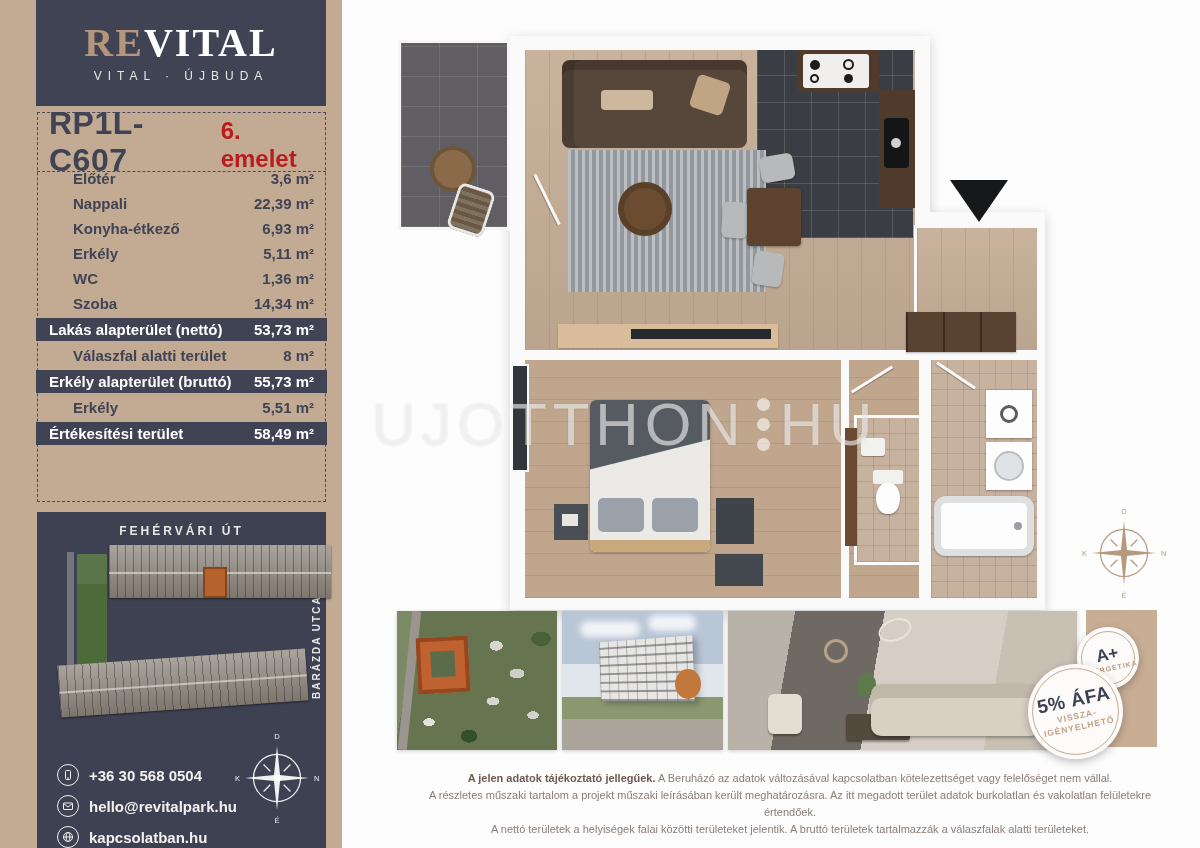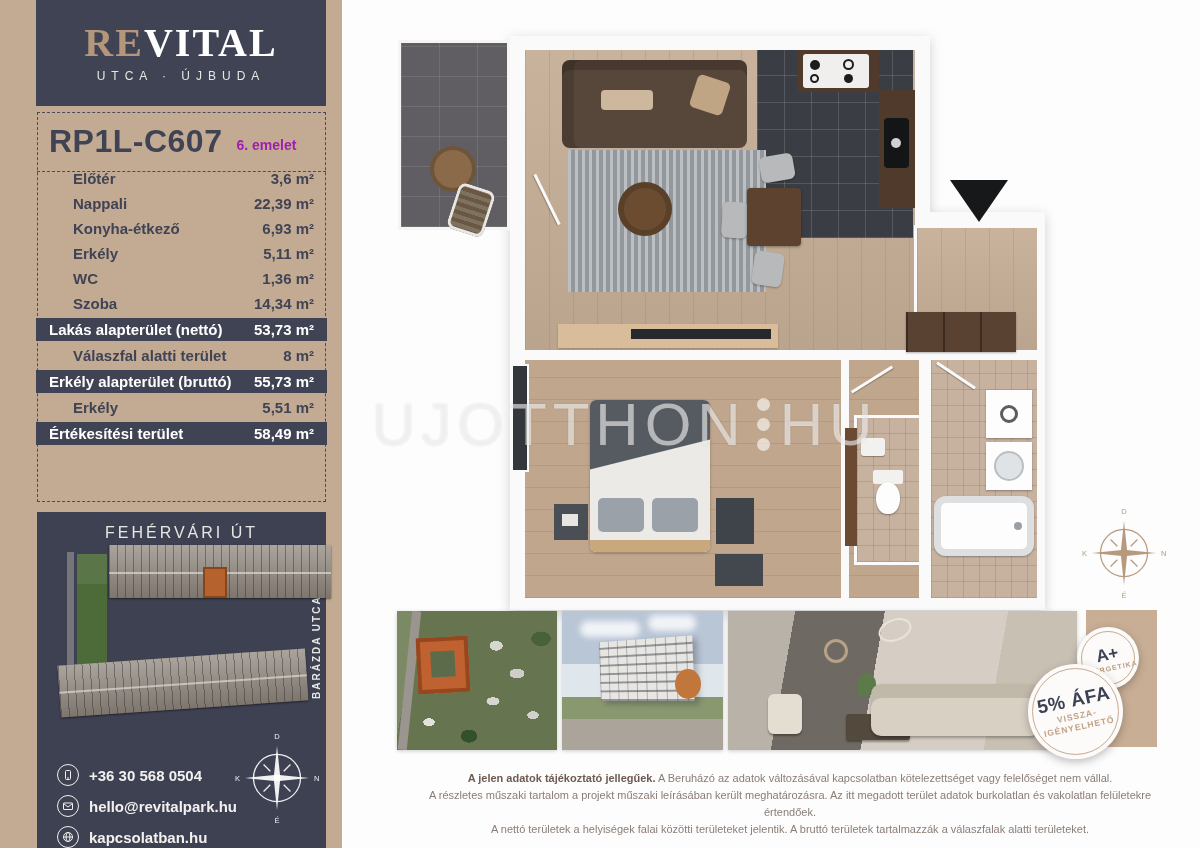--- a/index.html
+++ b/index.html
@@ -25,35 +25,35 @@
   .dash-box {
     left:37px; top:112px; width:289px; height:390px;
     border:1.5px dashed rgba(55,58,75,.85);
   }
   .unit-row {
     left:37px; top:112px; width:289px; height:60px;
     border-bottom:1.5px dashed rgba(55,58,75,.85);
     display:flex; align-items:center; gap:14px; padding:0 12px;
   }
   .unit-code { font-size:32px; font-weight:800; color:#3f4354; letter-spacing:.5px; }
-  .unit-floor { font-size:14px; font-weight:700; color:#a21caf; padding-top:6px; }
+  .unit-floor { font-size:24px; font-weight:700; color:#b91c1c; padding-top:6px; }
 
   .area-table { left:37px; top:162px; width:289px; padding:4px 12px; }
   .area-row {
     display:flex; justify-content:space-between; align-items:center;
     font-size:15px; font-weight:600; color:#3f4354; line-height:25px;margin-left:24px;
   }
   .area-row.hl {
     background:#3f4354; color:#ffffff; margin:2px -13px;
     padding:0 13px; line-height:23px; font-weight:700;
   }
 
   .site-panel { left:37px; top:512px; width:289px; height:336px; background:#3d4152; }
   .street-top { position:absolute; left:0; top:12px; width:100%; text-align:center;
-    color:#e9e7e3; font-size:16px; font-weight:400; letter-spacing:3px; }
+    color:#e9e7e3; font-size:12px; font-weight:700; letter-spacing:3px; }
   .street-right { position:absolute; right:4px; top:60px; height:150px;
     writing-mode:vertical-rl; transform:rotate(180deg);
     color:#e9e7e3; font-size:10px; font-weight:700; letter-spacing:2px; text-align:center; }
   .map-road { position:absolute; left:30px; top:40px; width:7px; height:150px; background:#75767b; }
   .map-green { position:absolute; left:40px; top:42px; width:30px; height:152px; background:#4d6a39;
     box-shadow:inset 0 30px 0 rgba(255,255,255,.08), inset 0 -40px 0 rgba(0,0,0,.15); }
   .bld { background:#8f867c;
     background-image:repeating-linear-gradient(90deg, rgba(35,35,42,.4) 0 1px, transparent 1px 8px),
       linear-gradient(rgba(255,255,255,.25), rgba(0,0,0,.12));
     box-shadow:0 1px 2px rgba(0,0,0,.5); }
@@ -161,21 +161,21 @@
 </style>
 </head>
 <body>
 
 <div id="page">
 
   <div class="abs tan-col"></div>
 
   <div class="abs logo-panel">
     <div class="logo-line"><span class="logo-re">RE</span><span class="logo-vital">VITAL</span></div>
-    <div class="logo-sub">UTCA · ÚJBUDA</div>
+    <div class="logo-sub">VITAL · ÚJBUDA</div>
   </div>
 
   <div class="abs dash-box"></div>
 
   <div class="abs unit-row">
     <span class="unit-code">RP1L-C607</span>
     <span class="unit-floor">6. emelet</span>
   </div>
 
   <div class="abs area-table" id="area-table">

